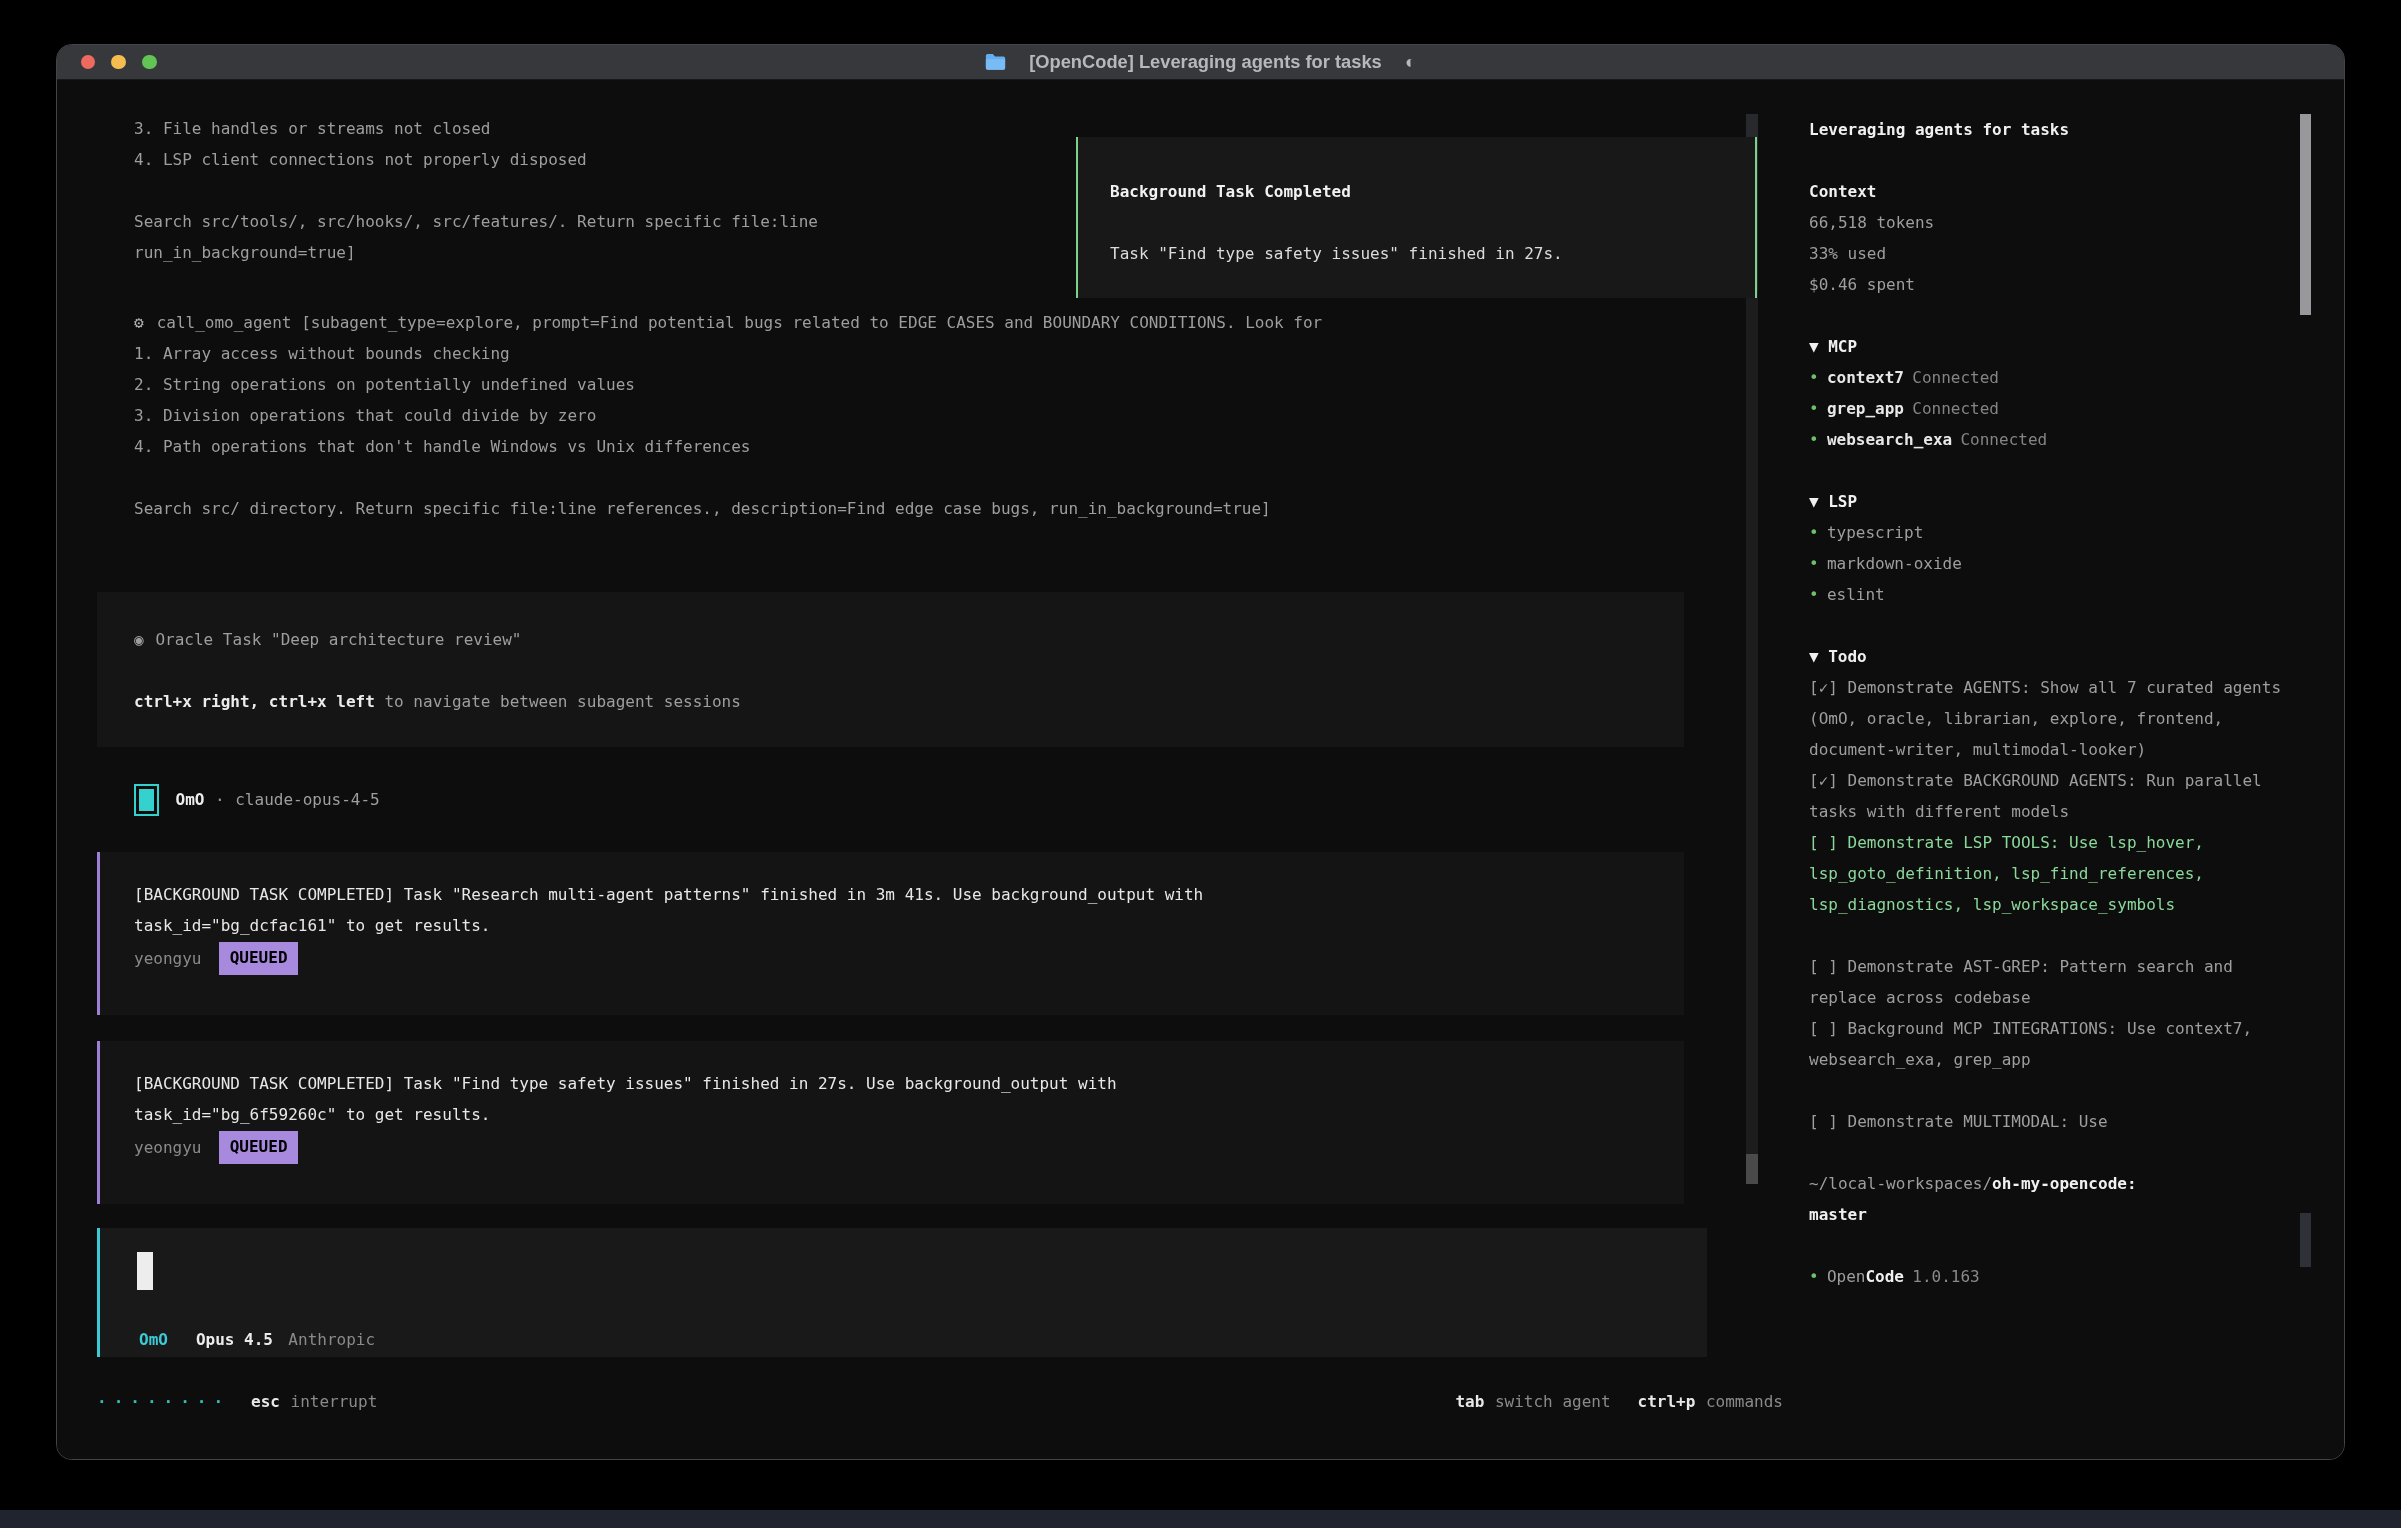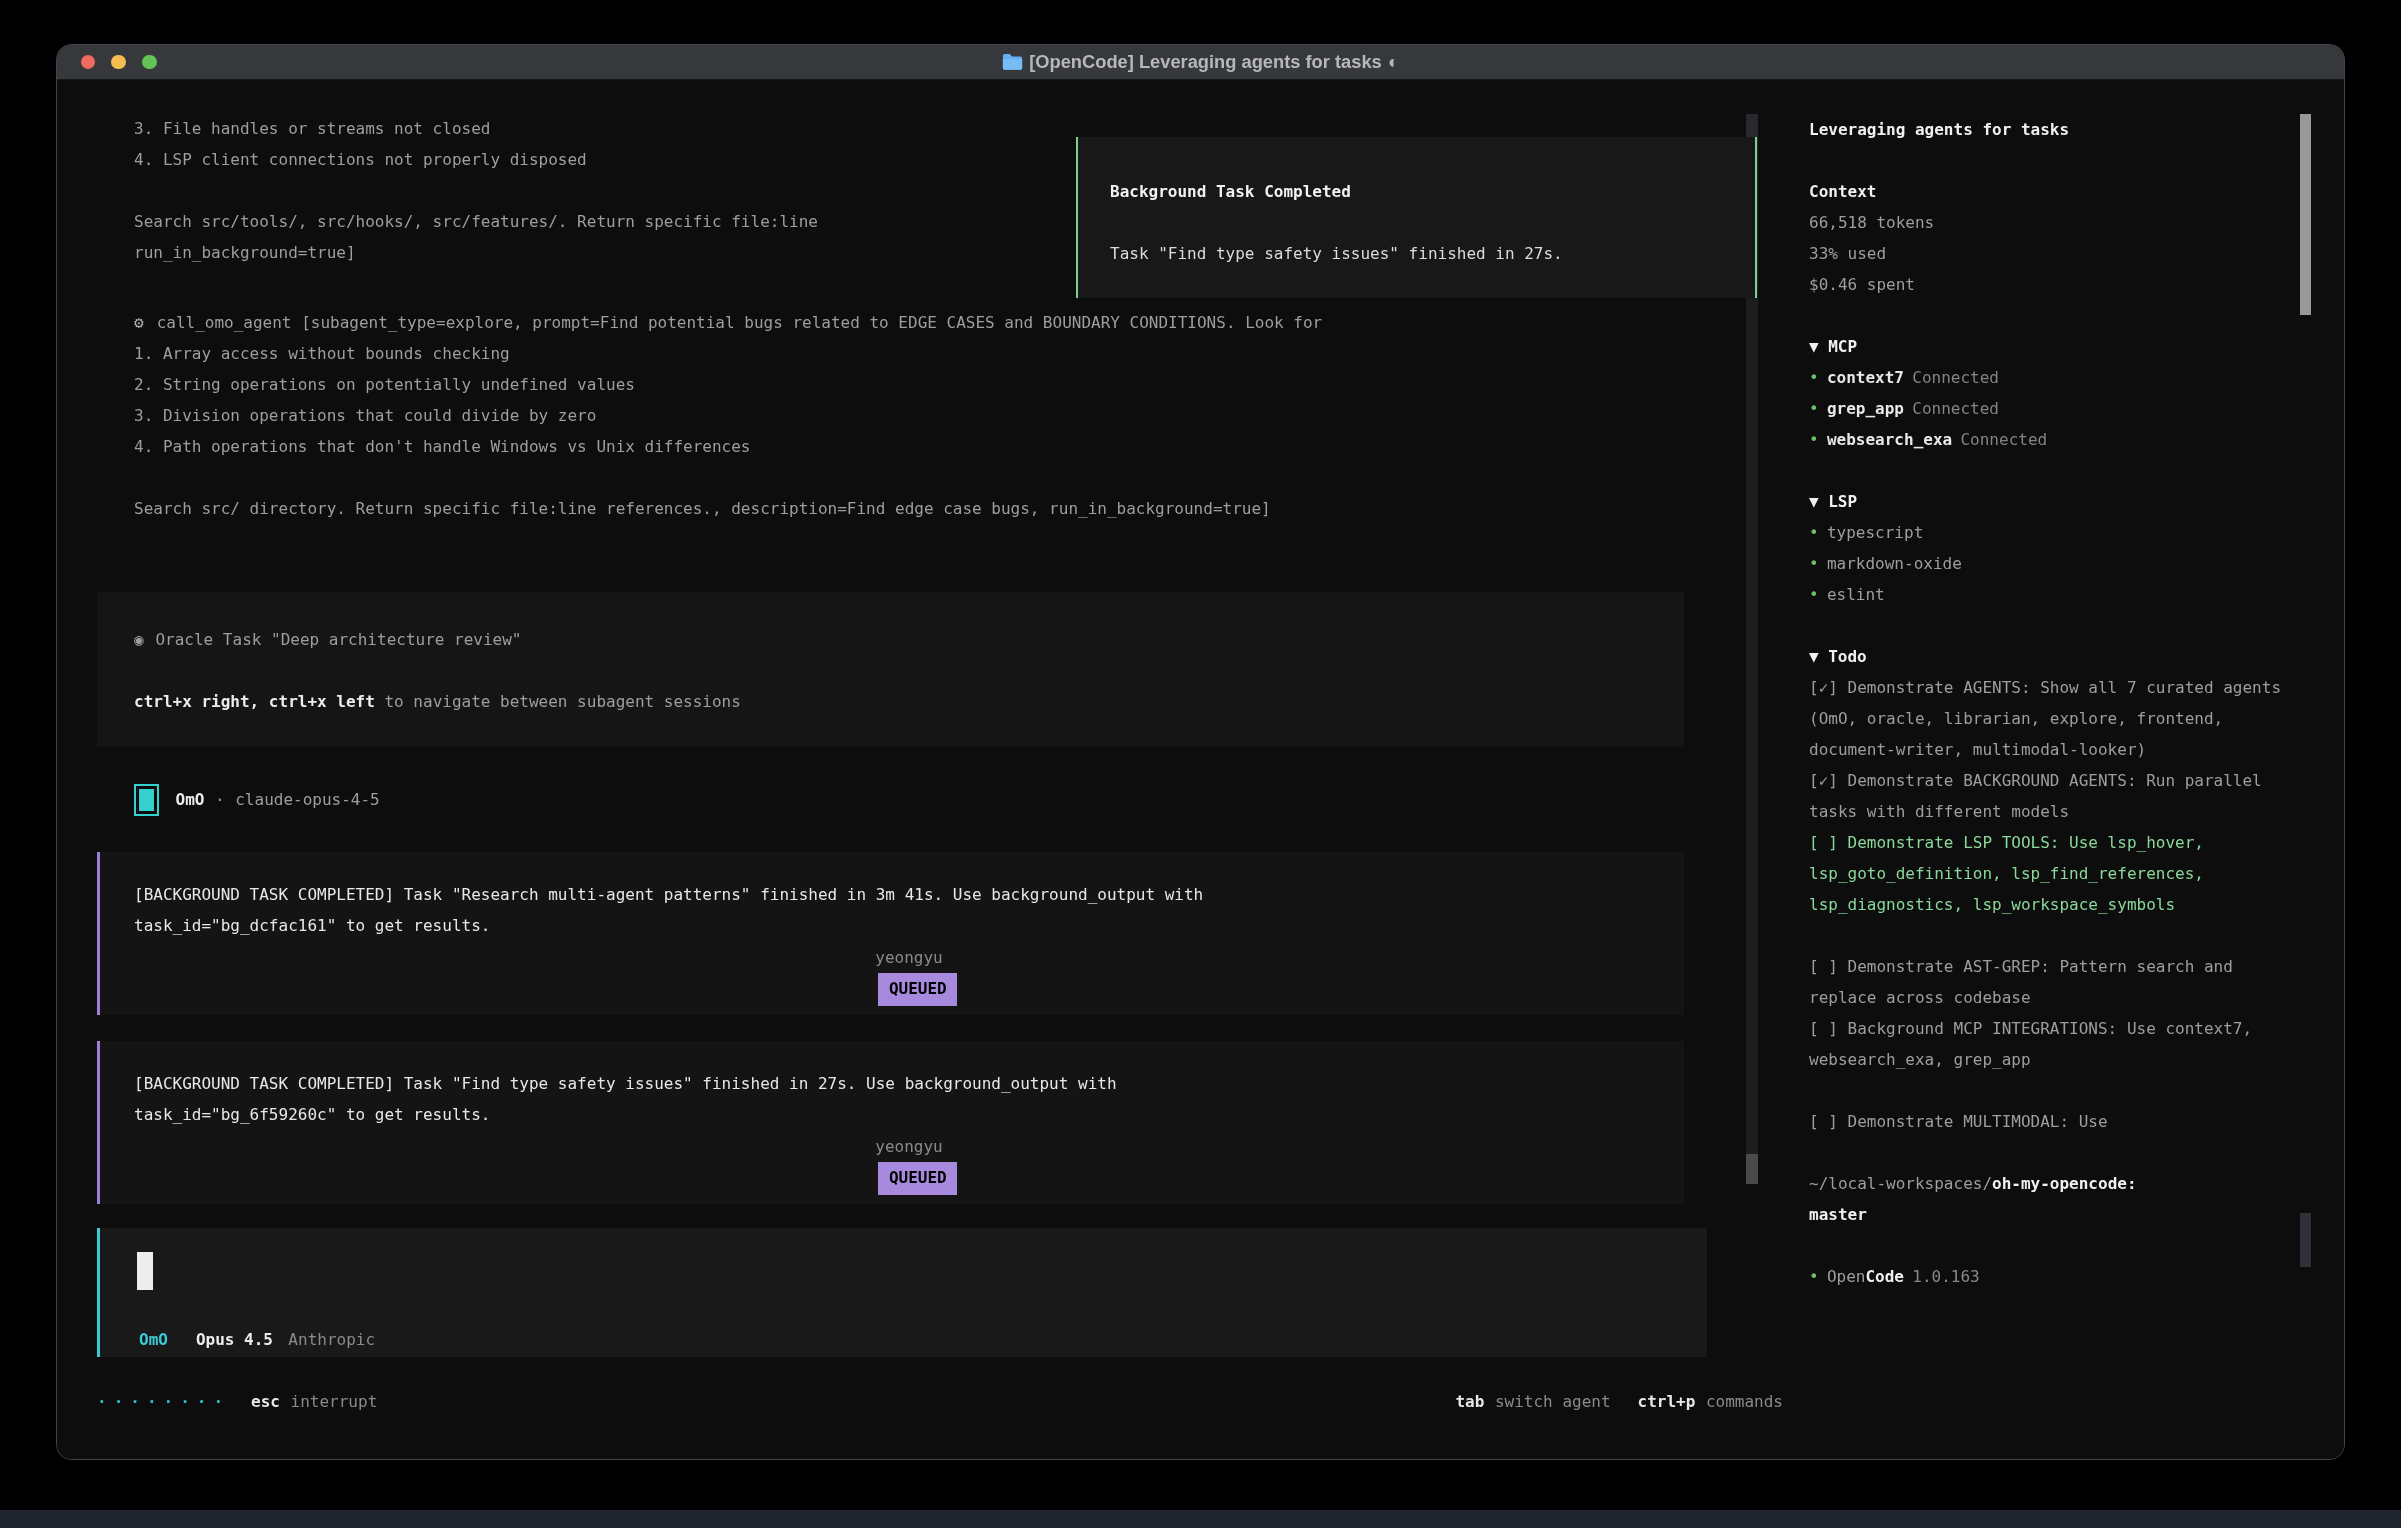--- a/index.html
+++ b/index.html
@@ -10,21 +10,21 @@
           background:#0d0d0d;border:1.2px solid #43454b;border-radius:15.4px;
           overflow:hidden;box-sizing:border-box;}
 
   
   .titlebar{height:34px;background:#37383c;border-bottom:1.2px solid #17181a;
             position:relative;display:flex;align-items:center;justify-content:center;}
   .lights{position:absolute;left:23.6px;top:0;height:100%;display:flex;align-items:center;gap:16px;}
   .light{width:14.8px;height:14.8px;border-radius:50%;}
   .light.red{background:#ee6a5f;} .light.yellow{background:#f5bd4f;} .light.green{background:#61c454;}
   .title{font-family:"Liberation Sans",sans-serif;font-weight:bold;font-size:18.3px;
-         color:#b6b8ba;display:flex;align-items:center;gap:6px;}
+         color:#b6b8ba;display:flex;align-items:center;gap:23px;}
 
   
   .terminal{position:relative;width:100%;height:1379px;background:#0d0d0d;}
   .mono{font-size:16px;line-height:31px;}
   .line{min-height:31px;white-space:pre;}
   .gray{color:#9e9e9e;} .white{color:#ececec;font-weight:bold;}
 
   .outblock{position:absolute;left:77px;right:662px;overflow:hidden;}
   .outblock.first{top:32.5px;}
   .outblock.second{top:227px;}
@@ -48,21 +48,21 @@
   .omo-icon{width:25px;height:32px;border:2.4px solid #35d1ce;box-sizing:border-box;
             padding:3px;margin-right:16.5px;}
   .omo-icon .fill{width:100%;height:100%;background:#35d1ce;}
   .agent-sep{color:#9e9e9e;margin:0 10.6px;}
 
   
   .taskbox{position:absolute;left:40px;width:1587px;height:163px;background:#141414;
            border-left:3px solid #9d7fd6;box-sizing:border-box;padding:26.6px 0 0 34px;}
   .taskbox.t1{top:772px;} .taskbox.t2{top:961px;}
   .task-line{color:#e8e8e8;white-space:pre;}
-  .task-meta{margin-top:1.2px;display:flex;align-items:center;flex-direction:column;}
+  .task-meta{margin-top:1.2px;display:flex;align-items:center;}
   .task-user{color:#8a8a8a;}
   .badge{display:inline-block;background:#a78ade;color:#000000;font-weight:bold;
          padding:0.6px 10.6px 1.8px;margin-left:17.7px;}
 
   
   .inputbox{position:absolute;top:1148px;left:40px;width:1610px;height:129px;
             background:#191919;border-left:3px solid #3ccbd5;box-sizing:border-box;}
   .cursor{position:absolute;left:37px;top:23.6px;width:16px;height:38px;background:#ededed;}
   .model-row{position:absolute;left:39px;top:96px;text-align:right;}
   .cyan{color:#3ccbd5;font-weight:bold;}

